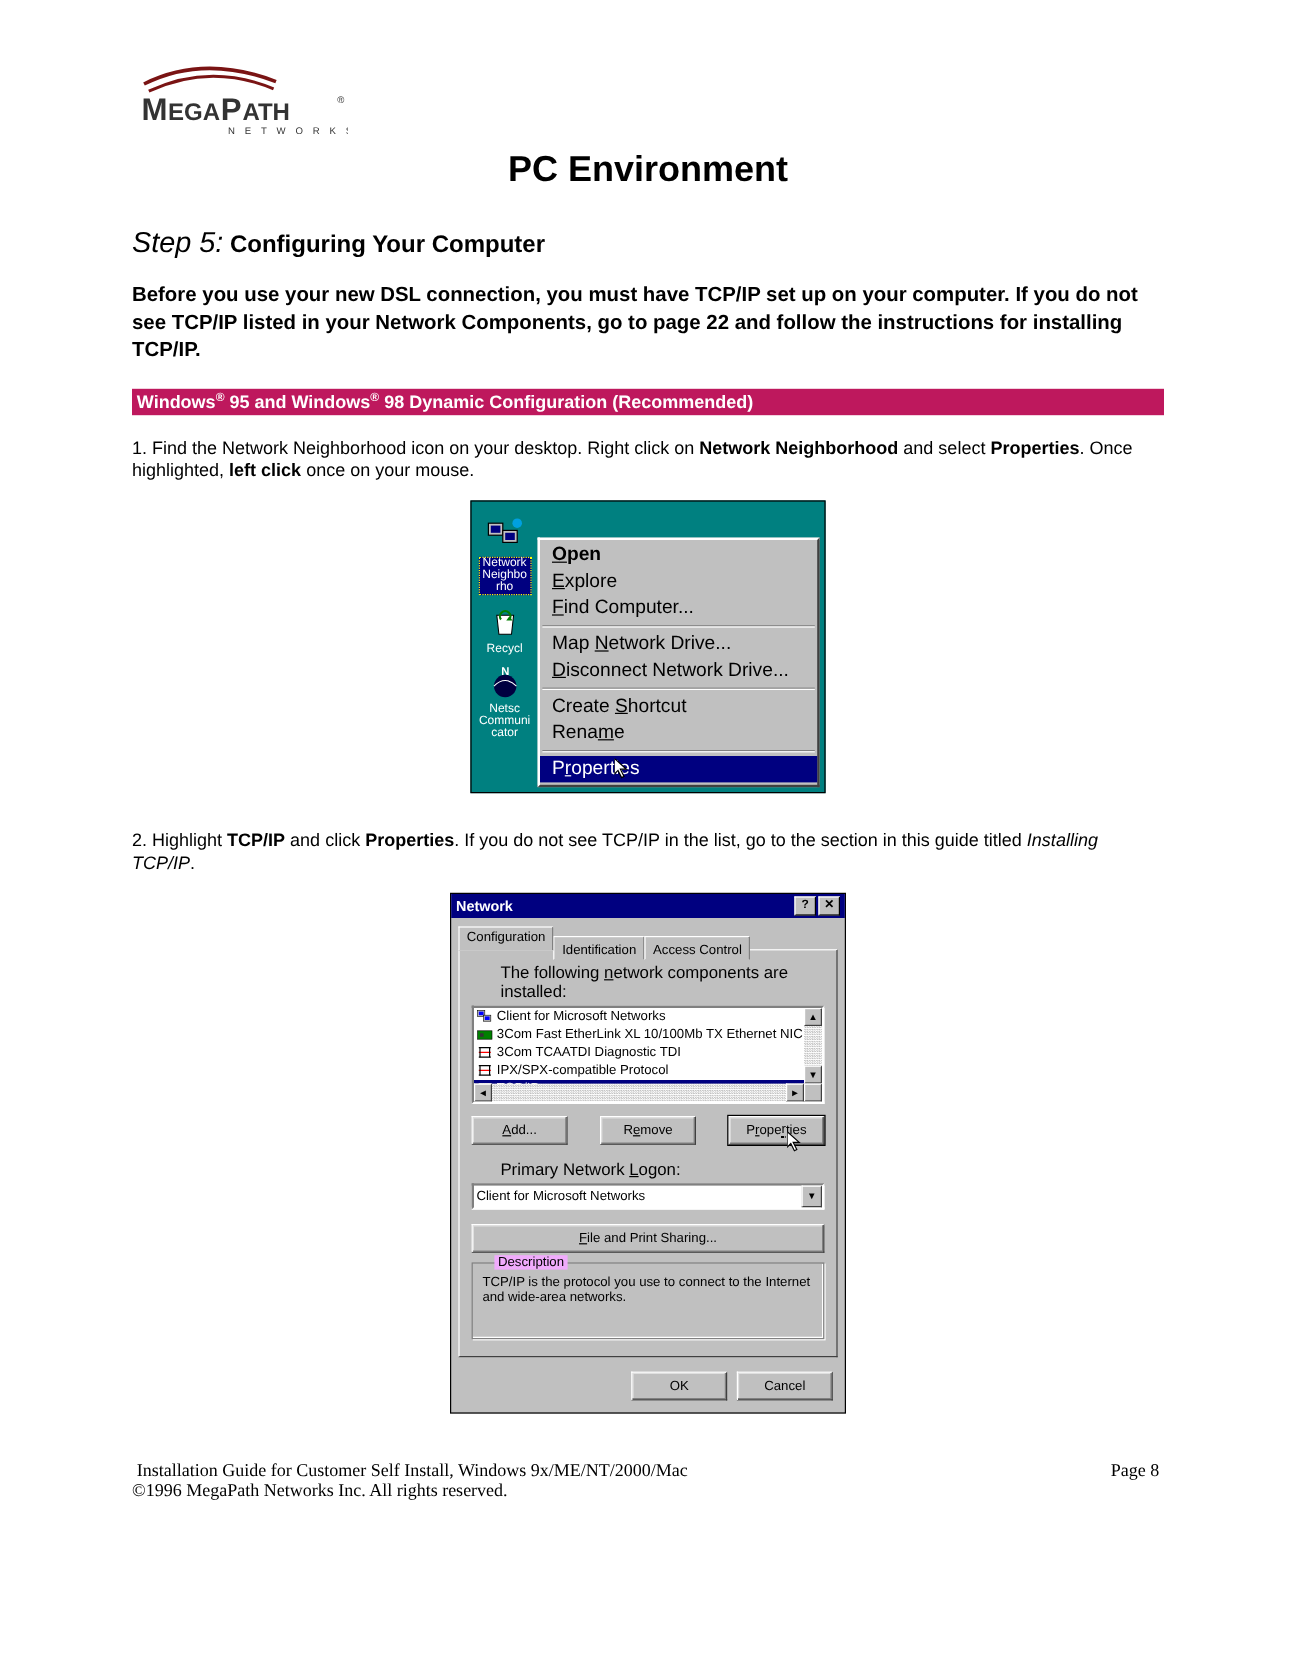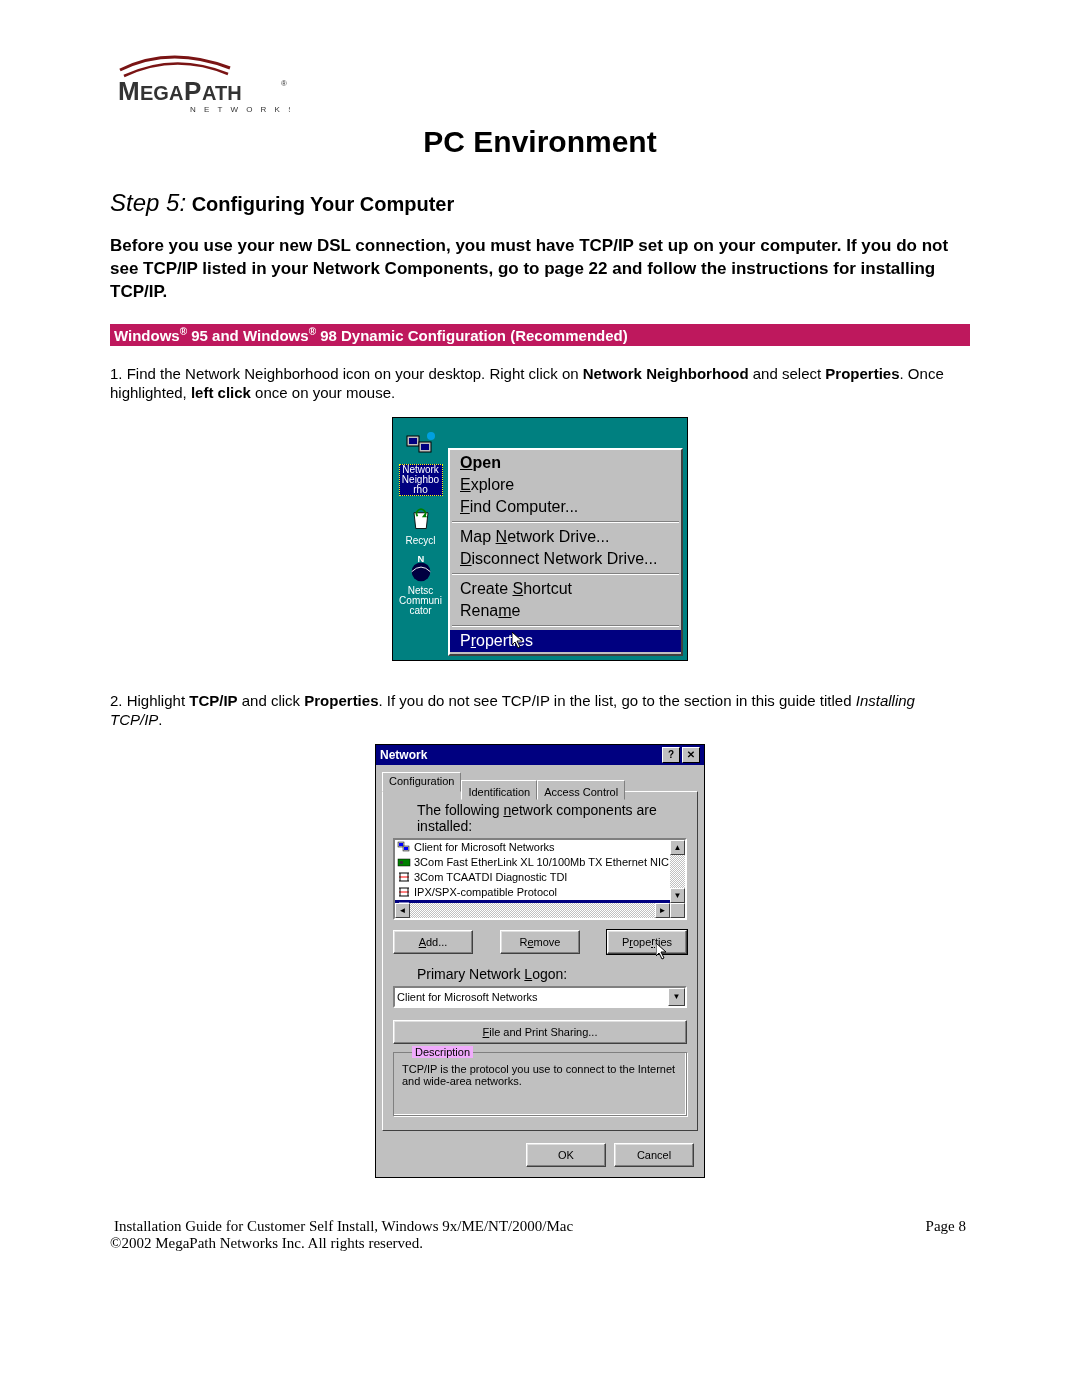--- a/index.html
+++ b/index.html
@@ -545,15 +545,15 @@
       <div class="winbtn">OK</div>
       <div class="winbtn">Cancel</div>
     </div>
   </div>
 
   <div class="footer">
     <div class="footer-line1">
       <span>Installation Guide for Customer Self Install, Windows 9x/ME/NT/2000/Mac</span>
       <span>Page 8</span>
     </div>
-    <div>©2002 MegaPath Networks Inc. All rights reserved.</div>
+    <div>©1996 MegaPath Networks Inc. All rights reserved.</div>
   </div>
 </div>
 
 </body></html>

